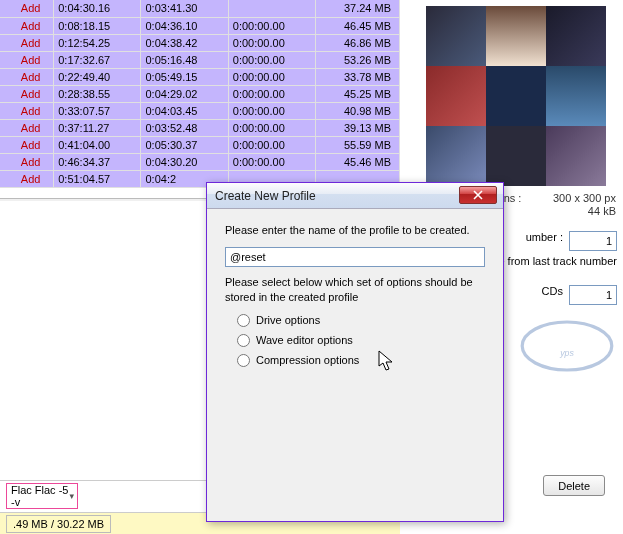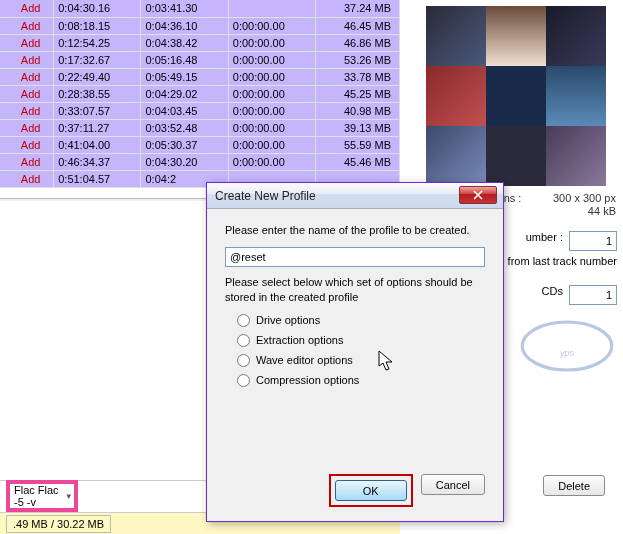--- a/index.html
+++ b/index.html
@@ -11,21 +11,21 @@
 table{border-collapse:collapse;width:100%;background:#c4b5fd}
 td{padding:2px 4px;border-right:1px solid #e0e0e0;border-bottom:1px solid #e0e0e0;height:17px;white-space:nowrap}
 td.add{color:#c00000;text-align:center;width:48px;padding-left:12px}
 td.t{width:78px;text-align:left}
 td.sz{width:75px;text-align:right;padding-right:8px}
 
 .statusbar{position:absolute;bottom:0;left:0;right:0;height:22px;border-top:1px solid #ccc;display:flex;align-items:center;gap:8px;padding:0 6px;background:#fef9c3}
 .statusbar .panel{border:1px solid #bbb;padding:1px 6px;height:18px;display:flex;align-items:center}
 
 .bottombar{position:absolute;left:0;right:0;bottom:24px;height:30px;border-top:1px solid #ccc;display:flex;align-items:center;padding:0 6px}
-.dropdown{border:4px solid #ec4899;background:#fff;height:20px;width:72px;display:flex;align-items:center;padding:12px 4px;position:relative}
+.dropdown{border:1px solid #ec4899;background:#fff;height:20px;width:72px;display:flex;align-items:center;padding:12px 4px;position:relative}
 .dropdown::after{content:"▾";position:absolute;right:3px;font-size:9px;color:#555}
 
 .thumbgrid{width:180px;height:180px;display:grid;grid-template-columns:repeat(3,1fr);grid-template-rows:repeat(3,1fr);gap:0;margin-left:20px}
 .thumbgrid>div{background:#333}
 .t1{background:linear-gradient(135deg,#2a2a3a,#4a5a7a)!important}
 .t2{background:linear-gradient(180deg,#6a4a3a,#f0e0d0)!important}
 .t3{background:linear-gradient(135deg,#1a1a2a,#3a3a5a)!important}
 .t4{background:linear-gradient(135deg,#8a2a2a,#c05050)!important}
 .t5{background:#1a2a4a!important}
 .t6{background:linear-gradient(180deg,#2a4a6a,#5a8aba)!important}
@@ -233,35 +233,25 @@
     <div class="underline"></div>
     <p>Please select below which set of options should be stored in the created profile</p>
 
     <div class="radiogroup">
       <label>
           <input type="radio" name="opt" style="">
           <span>Drive options</span>
         </label>
       <label>
           <input type="radio" name="opt" style="">
-          <span>Extraction options</span>
-        </label>
-      <label>
-          <input type="radio" name="opt" style="">
           <span>Wave editor options</span>
         </label>
       <label>
           <input type="radio" name="opt" style="">
           <span>Compression options</span>
         </label>
     </div>
   </div>
-  <div class="dlgbuttons">
-    <span class="okwrap">
-      <button class="btn blue" style="width:72px">OK</button>
-    </span>
-    <button class="btn">Cancel</button>
-  </div>
 </div>
 
 <svg class="cursor" width="18" height="22" viewBox="0 0 18 22">
   <path d="M1 1 L1 16 L5 13 L8 20 L11 19 L8 12 L14 12 Z" fill="#fff" stroke="#000" stroke-width="1"></path>
 </svg>
 
 </body></html>

